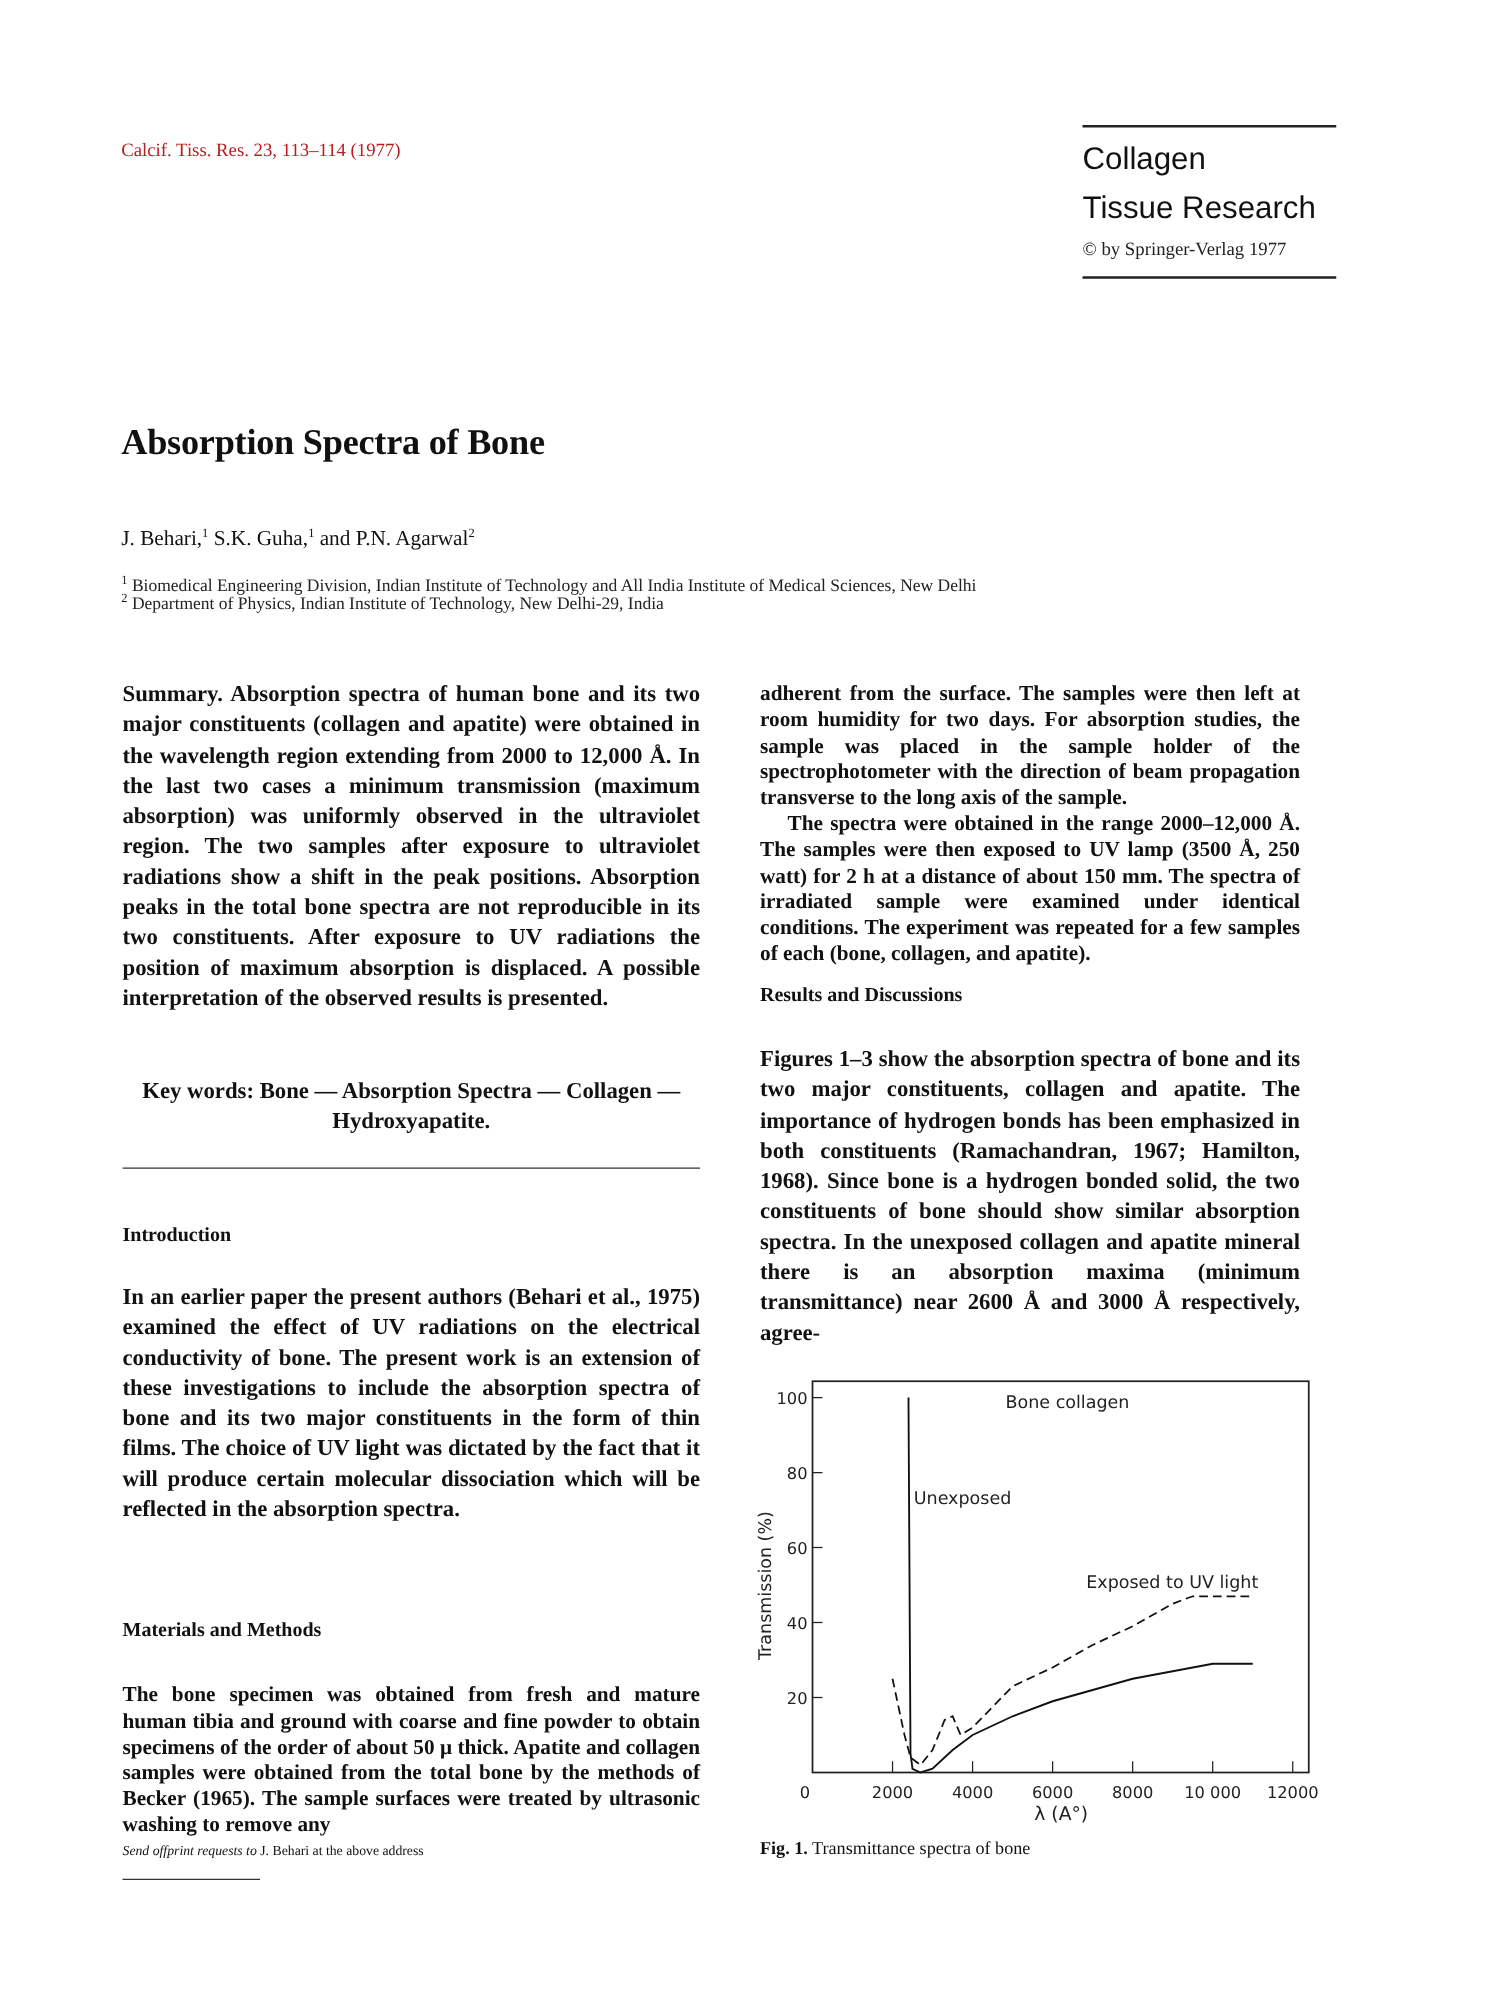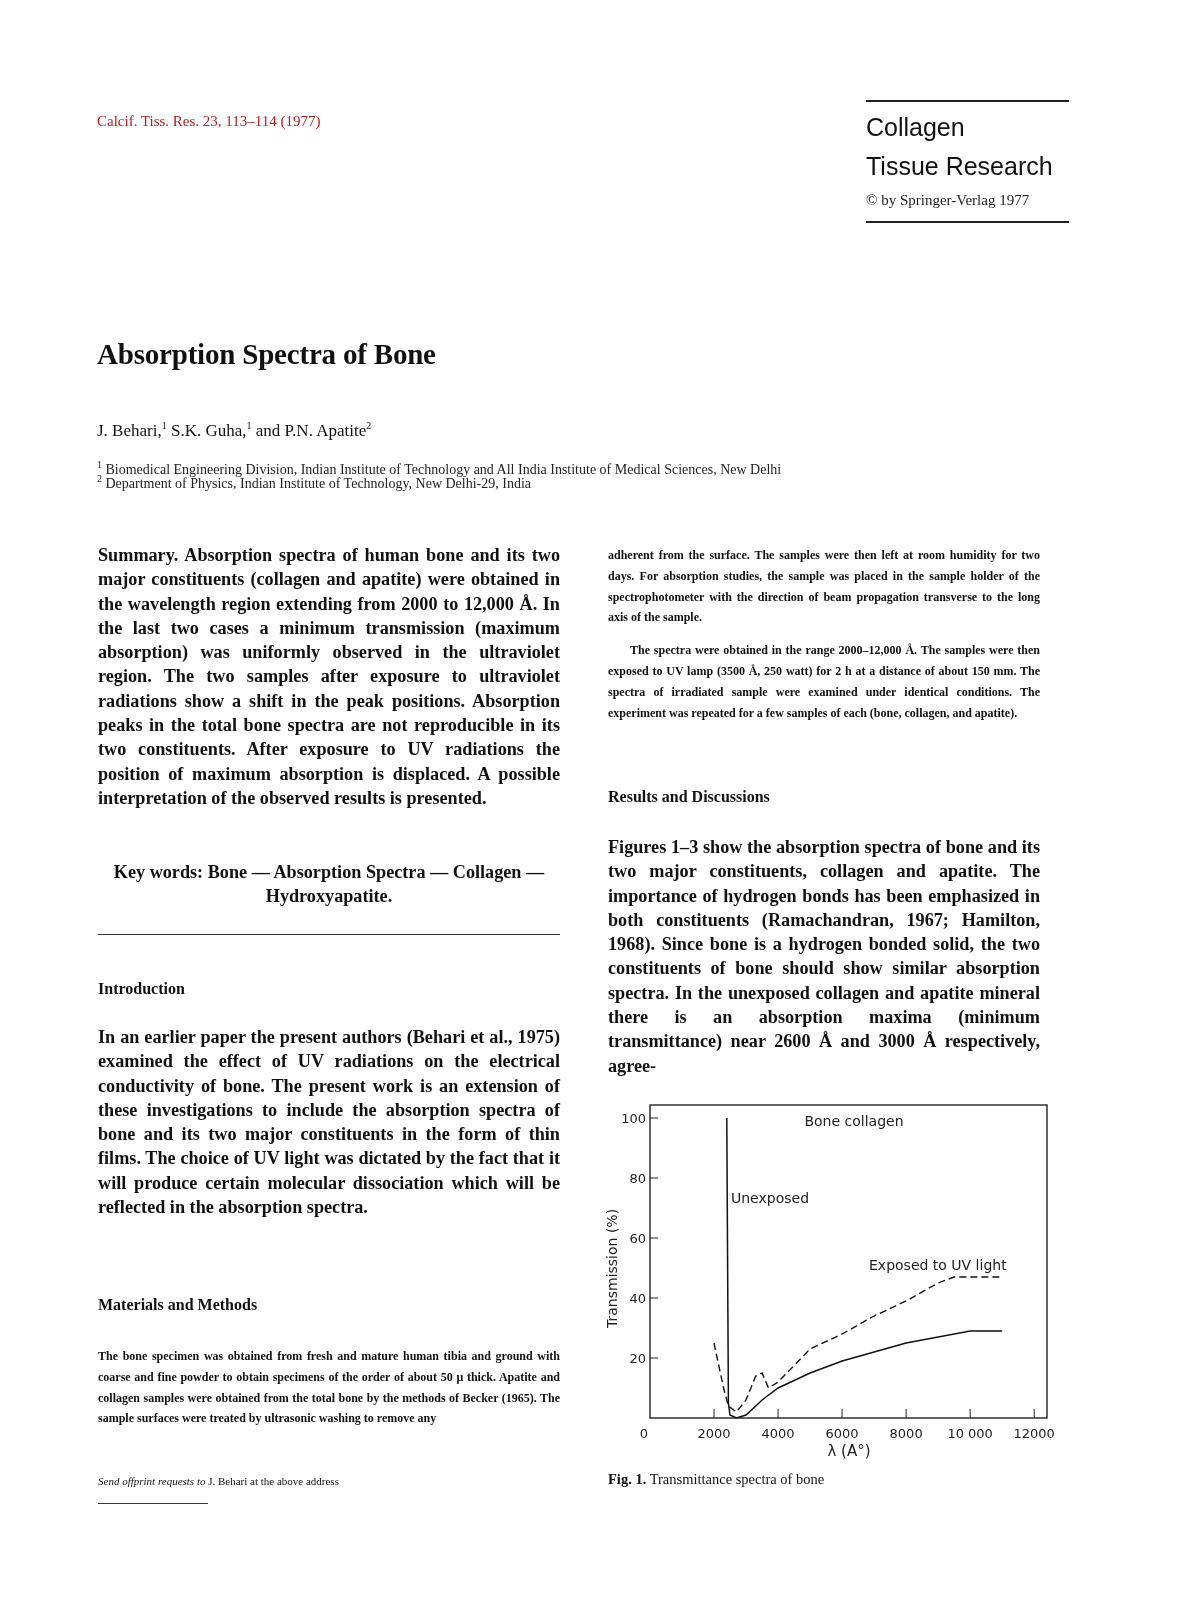--- a/index.html
+++ b/index.html
@@ -11,23 +11,23 @@
   .journal-name { font-family: "Liberation Sans", sans-serif; font-size: 25px; line-height: 28px; margin-top: 11px; color: #111; }
   .copyright { font-size: 15px; margin-top: 12px; margin-bottom: 12px; color: #222; }
   .title { left: 97px; top: 338px; font-size: 29px; font-weight: bold; letter-spacing: -0.2px; }
   .authors { left: 97px; top: 421px; font-size: 17px; }
   .authors sup, .affil sup { font-size: 10px; vertical-align: super; line-height: 0; }
   .affil { left: 97px; font-size: 14px; color: #222; }
   .col { position: absolute; text-align: justify; }
   .col-left { left: 98px; width: 462px; }
   .col-right { left: 608px; width: 432px; }
   .big { font-size: 18.2px; line-height: 24.3px; }
-  .small { font-size: 12px; line-height: 20.8px; }
+  .small { font-size: 17px; line-height: 20.8px; }
   .heading { font-weight: bold; font-size: 16px; }
-  .indent { text-indent: 22px; margin-top: 12px; }
+  .indent { text-indent: 22px; }
   p { margin: 0; font-weight: bold; }
   .hr { position: absolute; height: 1px; background: #333; }
   .caption { left: 608px; top: 1471px; font-size: 14.5px; }
   .chart { position: absolute; left: 595px; top: 1090px; width: 470px; height: 380px; }
   .chart svg text { font-family: "DejaVu Sans", sans-serif; }
 </style>
 </head>
 <body>
 
 <div class="abs citation">Calcif. Tiss. Res. 23, 113–114 (1977)</div>
@@ -38,21 +38,21 @@
   <div class="journal-name">Tissue Research</div>
   <div class="copyright">© by Springer-Verlag 1977</div>
   <div class="rule"></div>
 </div>
 
 <div class="abs title">Absorption Spectra of Bone</div>
 
 <div class="abs authors">
   <span>J. Behari,</span><sup>1</sup>
   <span>S.K. Guha,</span><sup>1</sup>
-  <span>and P.N. Apatite</span><sup>2</sup>
+  <span>and P.N. Agarwal</span><sup>2</sup>
 </div>
 
 <div class="abs affil" style="top:462px;">
   <sup>1</sup>
   <span>Biomedical Engineering Division, Indian Institute of Technology and All India Institute of Medical Sciences, New Delhi</span>
 </div>
 <div class="abs affil" style="top:476px;">
   <sup>2</sup>
   <span>Department of Physics, Indian Institute of Technology, New Delhi-29, India</span>
 </div>

